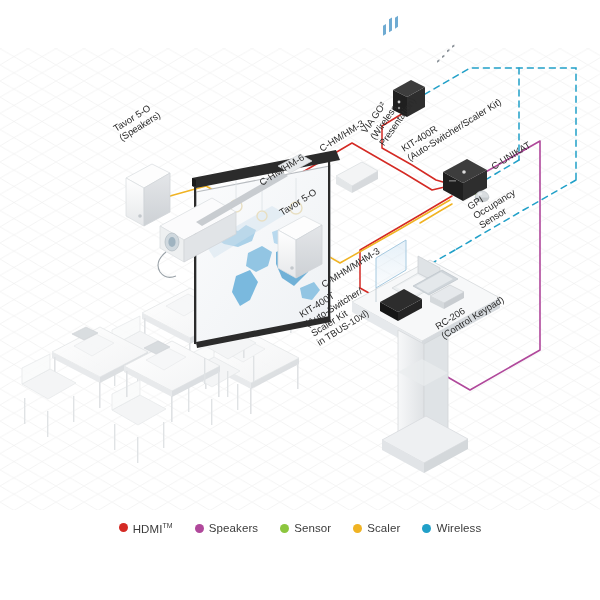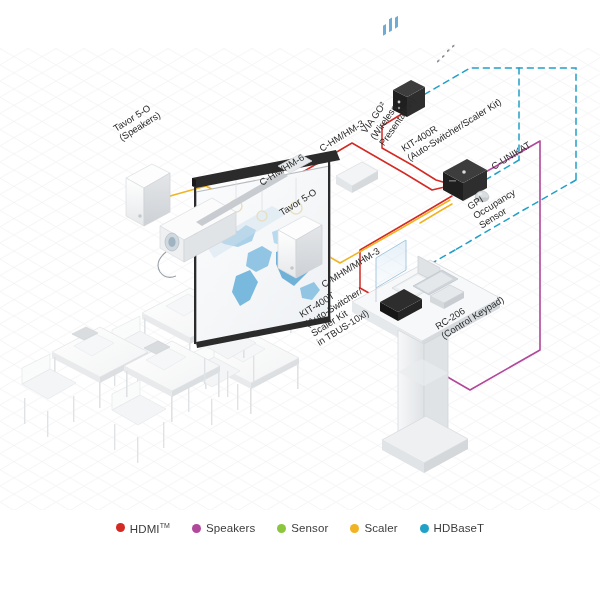--- a/index.html
+++ b/index.html
@@ -491,17 +491,17 @@
       <span class="legend-label">Sensor</span>
     </div>
 
     <div class="legend-item">
       <span class="legend-dot" style="background:#f0b323"></span>
       <span class="legend-label">Scaler</span>
     </div>
 
     <div class="legend-item">
       <span class="legend-dot" style="background:#21a0c8"></span>
-      <span class="legend-label">HDBaseT</span>
+      <span class="legend-label">Wireless</span>
     </div>
   </div>
 
 </div>
 
 </body></html>

